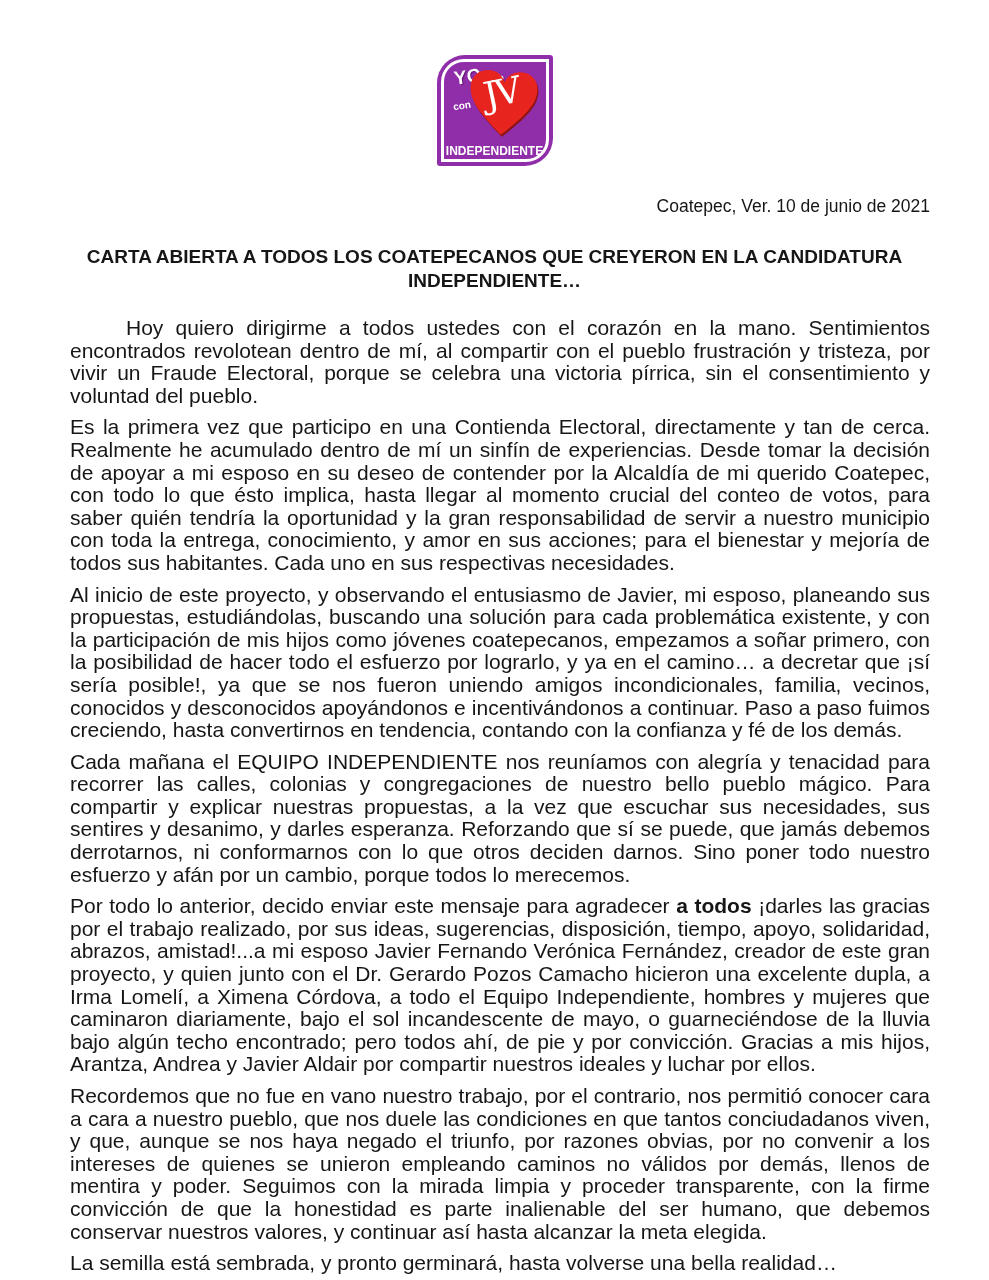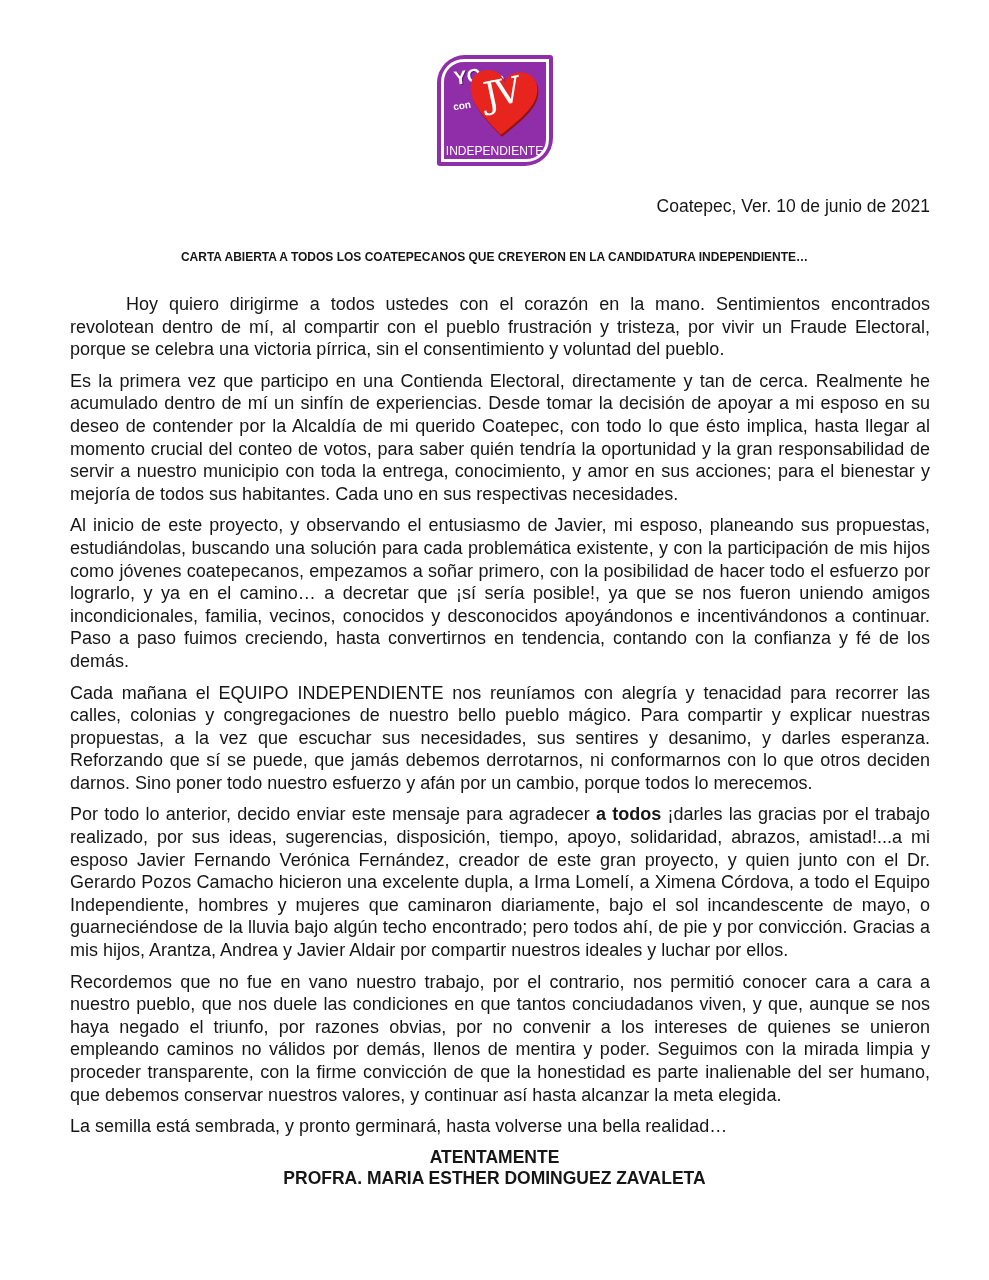--- a/index.html
+++ b/index.html
@@ -43,34 +43,34 @@
     position:absolute;left:28px;top:13px;width:76px;height:70px;
     filter:drop-shadow(1px 2px 0 #8c1412);
   }
   .logo-jv{
     position:absolute;left:47px;top:20px;color:#ffffff;
     font-family:"DejaVu Serif",serif;font-size:36px;
     transform:rotate(-12deg);letter-spacing:-3px;line-height:1;
   }
   .logo-indep{
     position:absolute;left:0;right:0;bottom:8px;text-align:center;
-    color:#ffffff;font-weight:normal;font-size:12px;letter-spacing:0;
+    color:#ffffff;font-weight:bold;font-size:12px;letter-spacing:0;
   }
   
   .date{
     margin-top:25px;padding-right:59px;text-align:right;
     font-size:17.5px;line-height:22px;
   }
   .title{
     margin:28px auto 0;max-width:830px;text-align:center;
-    font-size:12px;font-weight:bold;line-height:24px;
+    font-size:19px;font-weight:bold;line-height:24px;
   }
   .body-text{margin-top:24px;padding:0 59px 0 70px;}
   .para{
-    font-size:18px;line-height:22.6px;text-align:justify;
+    font-size:21px;line-height:22.6px;text-align:justify;
     margin:0 0 9px 0;
   }
   .para.indent{text-indent:56px;}
   .closing{text-align:center;font-size:17.5px;font-weight:bold;}
   .atentamente{}
   .signature{}
 </style>
 </head>
 <body>
 

